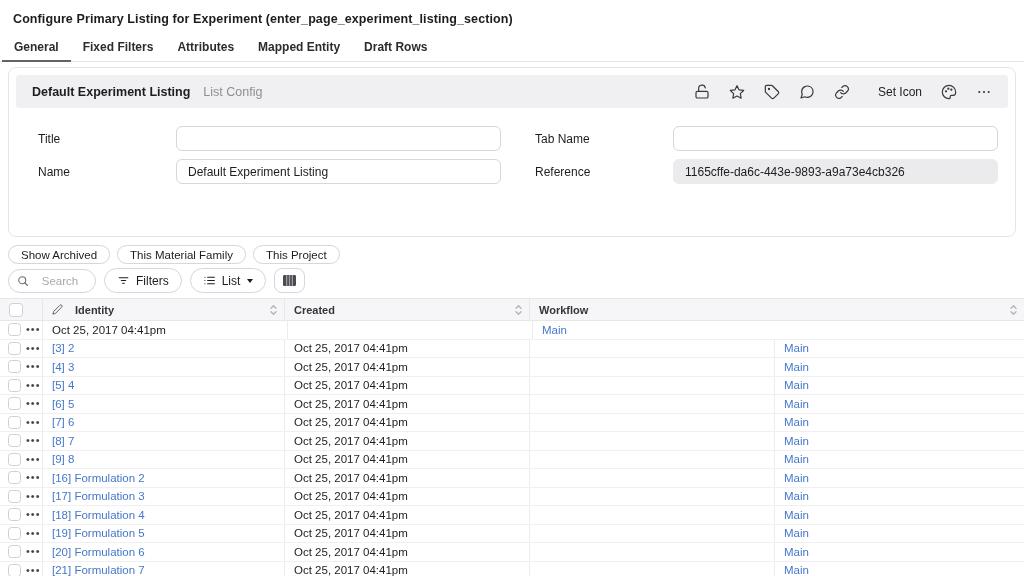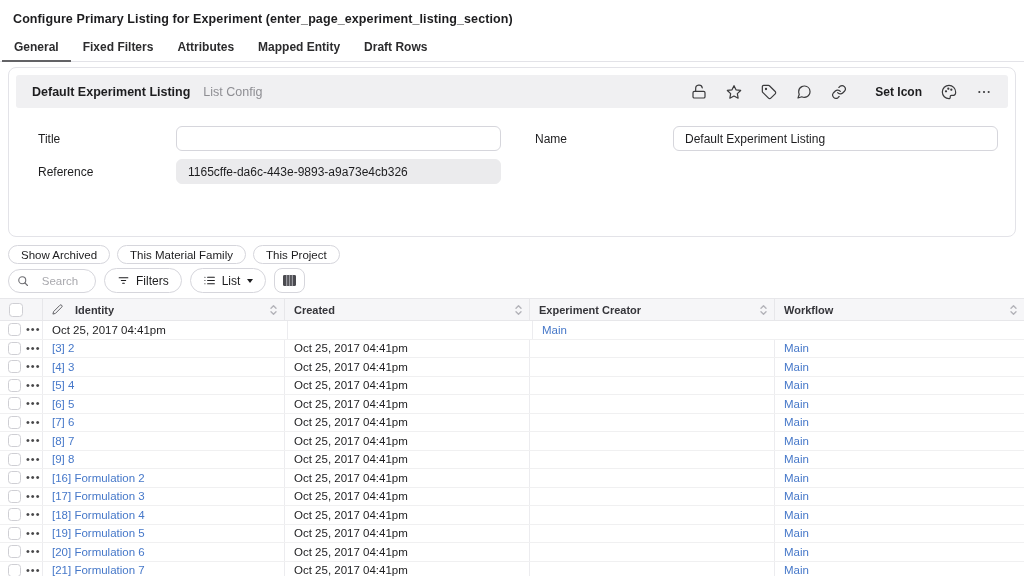--- a/index.html
+++ b/index.html
@@ -19,21 +19,21 @@
 
   
   .card { margin:5px 8px 0; border:1px solid var(--border); border-radius:8px; padding:7px 7px 0; }
   .card-header { height:33px; background:#f0f0f2; border-radius:3px; display:flex; align-items:center;
     padding:0 16px; }
   .card-title { font-size:12.5px; font-weight:bold; }
   .card-subtitle { font-size:12.5px; color:var(--gray-text); margin-left:13px; }
   .card-actions { margin-left:auto; display:flex; align-items:center; gap:19px; }
   .icon-btn { display:flex; align-items:center; cursor:pointer; color:#3a3a3c; background:none; border:none; }
   .icon-btn svg { display:block; }
-  .set-icon-label { font-size:12px; color:#1d1d1f; font-weight:700;margin-left:9px; }
+  .set-icon-label { font-size:12px; color:#1d1d1f; font-weight:400;margin-left:9px; }
 
   .form-grid { display:grid; grid-template-columns:1fr 1fr; column-gap:22px; padding:14px 10px 48px; }
   .field { display:flex; align-items:center; margin:4px 0; }
   .field label { width:150px; font-size:12px; padding-left:12px; color:#1d1d1f; }
   .field .tbox { flex:1; height:25px; border:1px solid var(--border-strong); border-radius:6px;
     font-size:12px; padding:0 11px; font-family:inherit; color:#1d1d1f; background:#fff; }
   .field .tbox.readonly { background:#ebebed; border-color:#ebebed; }
 
   
   .pill-row { display:flex; gap:7px; margin:8px 0 0 8px; }
@@ -154,20 +154,24 @@
               <circle cx="19" cy="12" r="1.6"></circle>
             </svg>
         </span>
       </button>
     </div>
   </div>
 
   <div class="form-grid">
     <div class="field">
       <label>Title</label>
+      <input class="tbox" type="text" value="" style="">
+    </div>
+    <div class="field">
+      <label>Tab Name</label>
       <input class="tbox" type="text" value="" style="">
     </div>
     <div class="field">
       <label>Name</label>
       <input class="tbox" type="text" value="Default Experiment Listing" style="">
     </div>
     <div class="field">
       <label>Reference</label>
       <input class="tbox readonly" type="text" readonly="" value="1165cffe-da6c-443e-9893-a9a73e4cb326" style="">
     </div>
@@ -251,42 +255,31 @@
       <span class="hlabel">
           <span>Created</span>
         </span>
       <span class="hsort">
         <svg width="9" height="12" viewBox="0 0 9 12" fill="none" stroke="#b3b3b9" stroke-width="1.4" stroke-linecap="round" stroke-linejoin="round">
             <path d="M2 4.2 4.5 1.7 7 4.2"></path>
             <path d="M2 7.8 4.5 10.3 7 7.8"></path>
           </svg>
       </span>
     </div>
-    <div class="hcell c-creator">
+    <div class="hcell c-workflow">
       <span class="hlabel">
-          <span>Experiment Creator</span>
+          <span>Workflow</span>
         </span>
       <span class="hsort">
         <svg width="9" height="12" viewBox="0 0 9 12" fill="none" stroke="#b3b3b9" stroke-width="1.4" stroke-linecap="round" stroke-linejoin="round">
             <path d="M2 4.2 4.5 1.7 7 4.2"></path>
             <path d="M2 7.8 4.5 10.3 7 7.8"></path>
           </svg>
       </span>
     </div>
-    <div class="hcell c-workflow">
-      <span class="hlabel">
-          <span>Workflow</span>
-        </span>
-      <span class="hsort">
-        <svg width="9" height="12" viewBox="0 0 9 12" fill="none" stroke="#b3b3b9" stroke-width="1.4" stroke-linecap="round" stroke-linejoin="round">
-            <path d="M2 4.2 4.5 1.7 7 4.2"></path>
-            <path d="M2 7.8 4.5 10.3 7 7.8"></path>
-          </svg>
-      </span>
-    </div>
   </div>
   <div class="tbody">
   <div class="trow">
     <div class="cell c-sel">
       <span class="checkbox"></span>
       <span class="row-menu">•••</span>
     </div>
     <div class="cell c-created">
       <span>Oct 25, 2017 04:41pm</span>
     </div>

